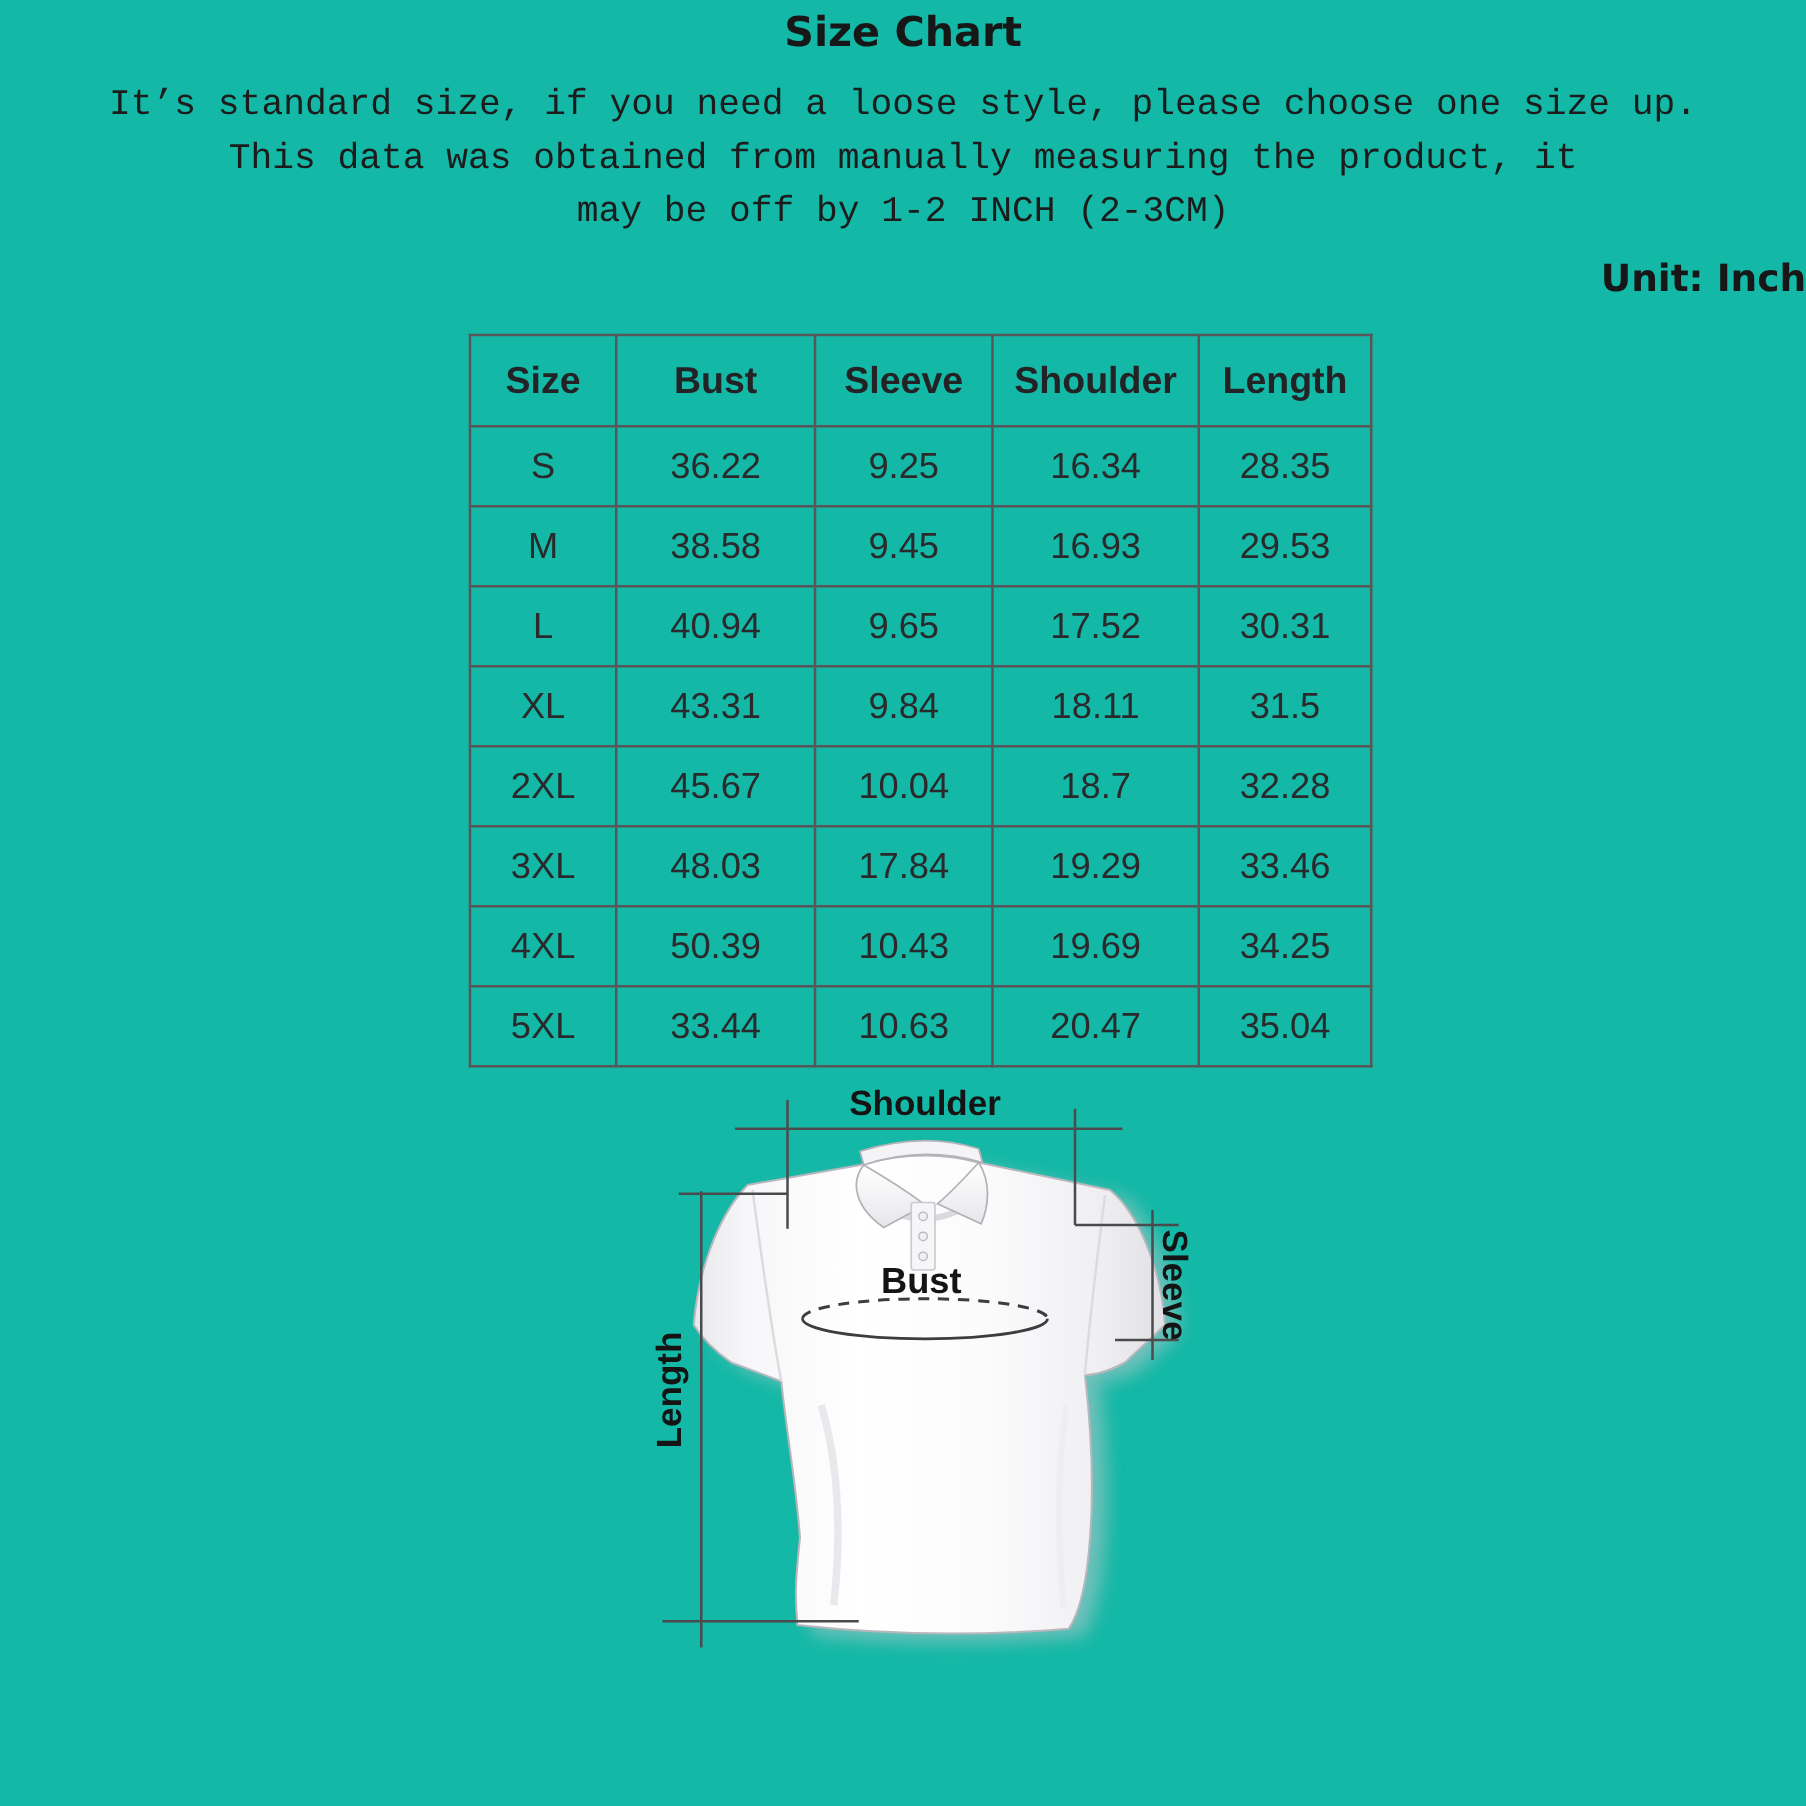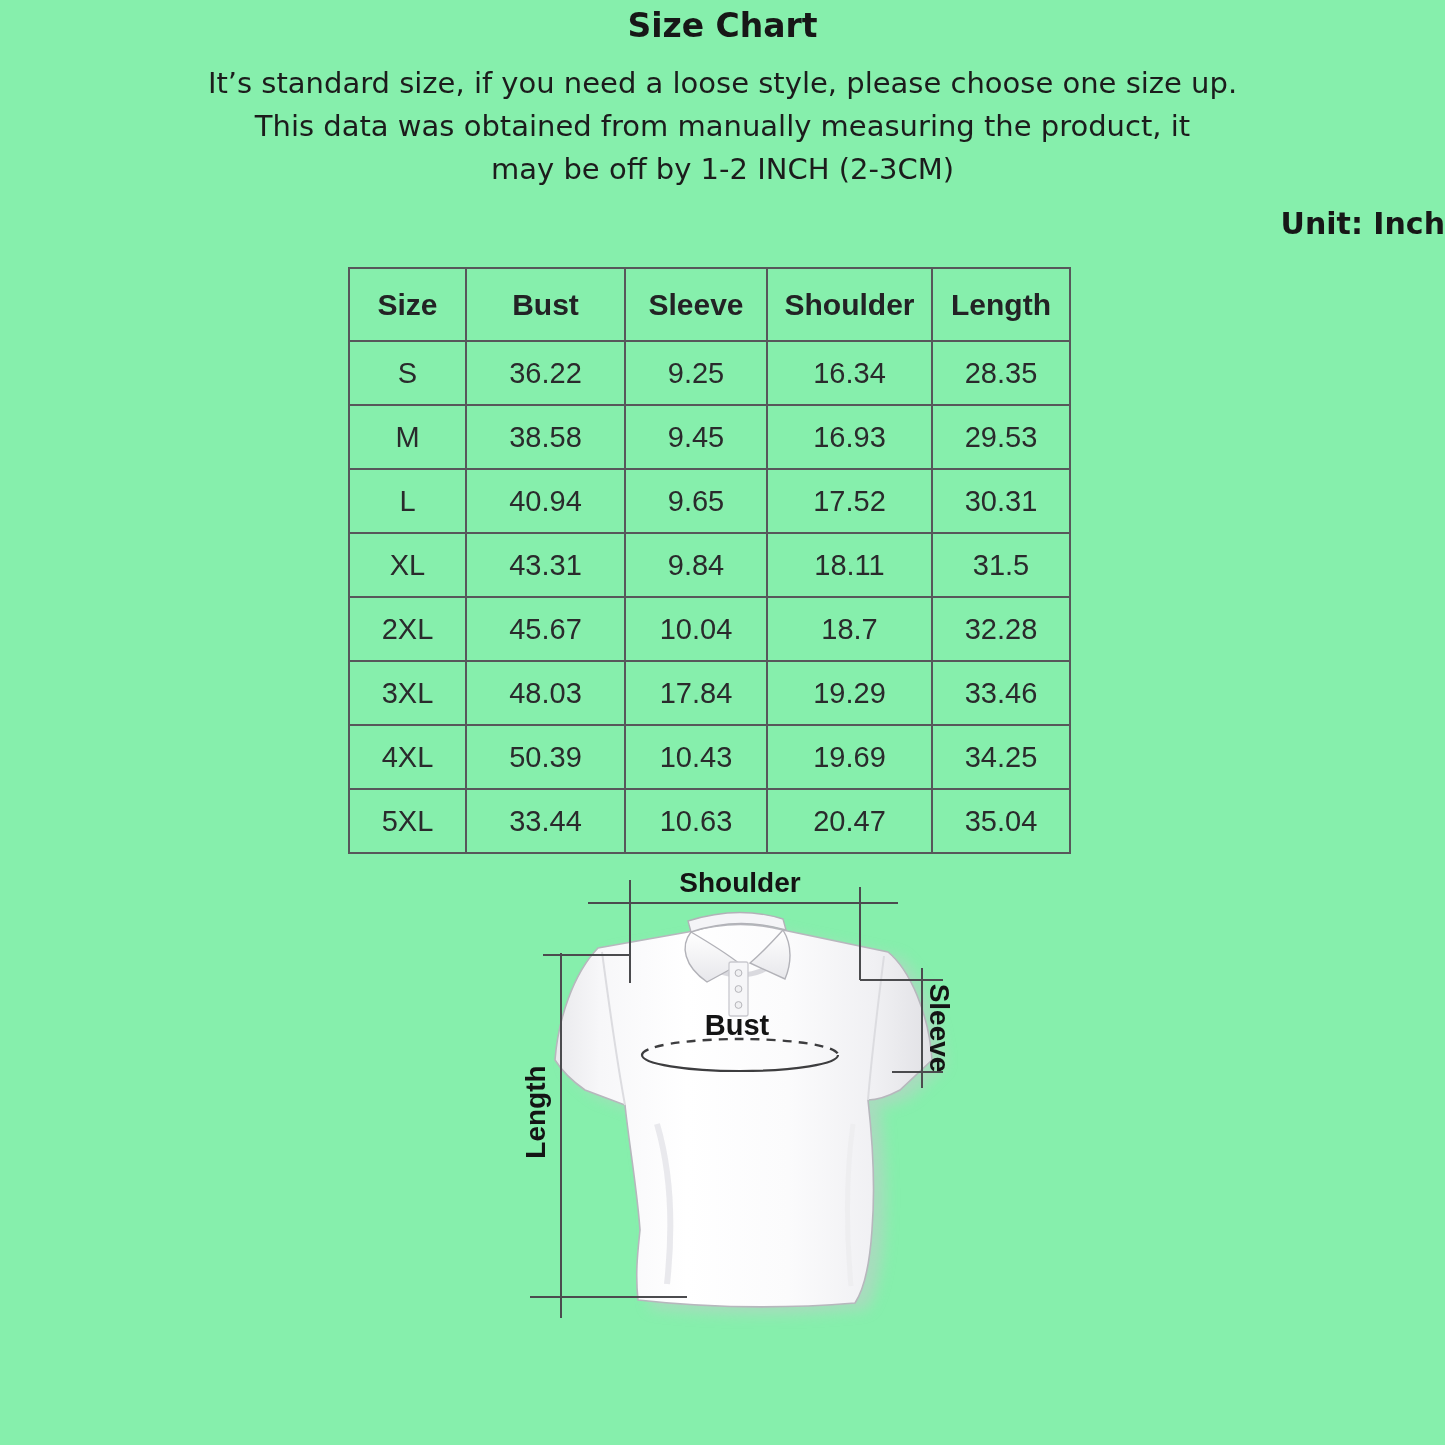--- a/index.html
+++ b/index.html
@@ -1,33 +1,33 @@
 <!DOCTYPE html>
 <html><head>
 <meta charset="utf-8">
 <style>
   html,body { margin:0; padding:0; background:#ffffff; }
   .page {
-    position:relative; width:1445px; height:1445px; background:#86efac;
+    position:relative; width:1445px; height:1445px; background:#14b8a6;
     font-family:"DejaVu Sans", sans-serif; color:#1e1e1e; overflow:hidden;
   }
   .title {
     position:absolute; top:6px; left:0; width:100%; margin:0;
     text-align:center; font-size:33px; font-weight:bold; color:#171717;
   }
   .note {
     position:absolute; top:62px; left:0; width:100%;
-    text-align:center; font-size:29px; line-height:43px; color:#1c1c1c;
+    text-align:center; font-size:29px; line-height:43px; color:#1c1c1c;font-family:Liberation Mono, monospace;
   }
   .unit {
     position:absolute; top:206px; left:0; width:100%;
     text-align:right; font-size:30px; font-weight:bold; color:#171717;
   }
   table.size-table {
-    position:absolute; left:348px; top:267px; width:721px;
+    position:absolute; left:375px; top:267px; width:721px;
     border-collapse:collapse; table-layout:fixed;
     font-family:"Liberation Sans", sans-serif; color:#2a2a2c;padding-left:20px;
   }
   table.size-table th, table.size-table td {
     border:2px solid #57575a; text-align:center; vertical-align:middle;
     padding:0; overflow:hidden;
   }
   table.size-table th { height:71px; font-size:30px; font-weight:bold; color:#232325; }
   table.size-table td { height:62px; font-size:29px; }
   col.c0 { width:117px; } col.c1 { width:159px; } col.c2 { width:142px; }

